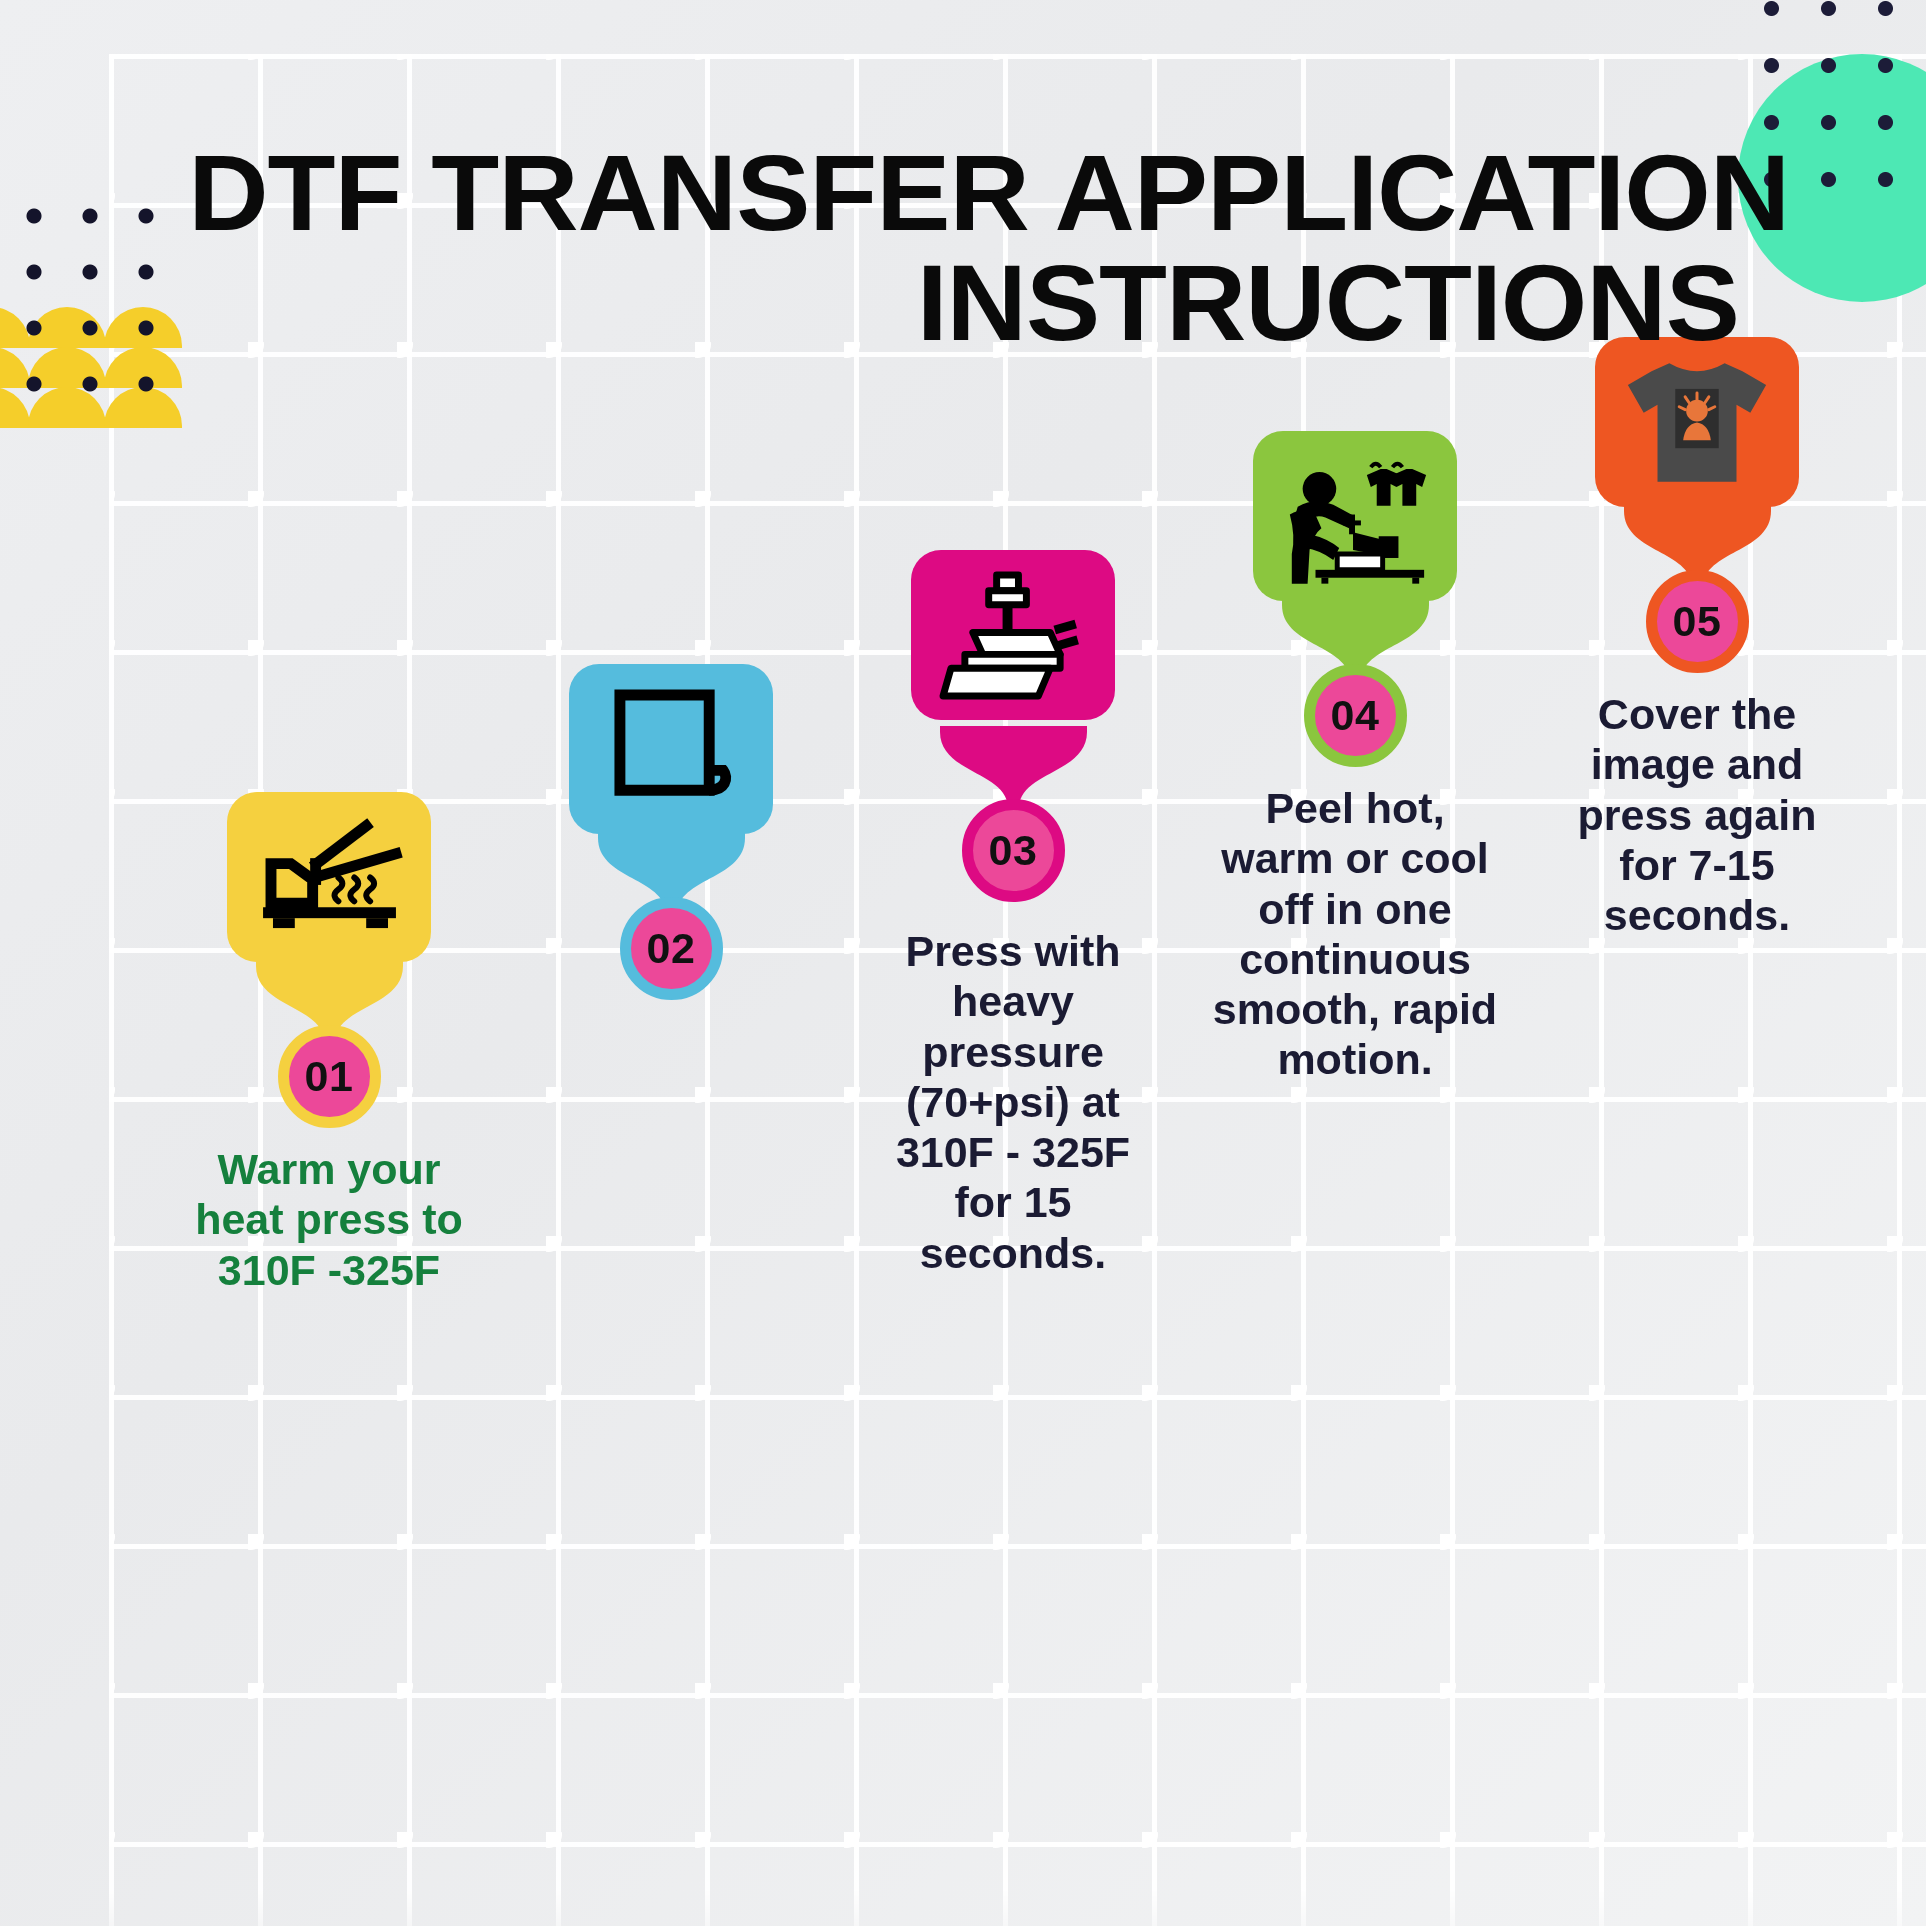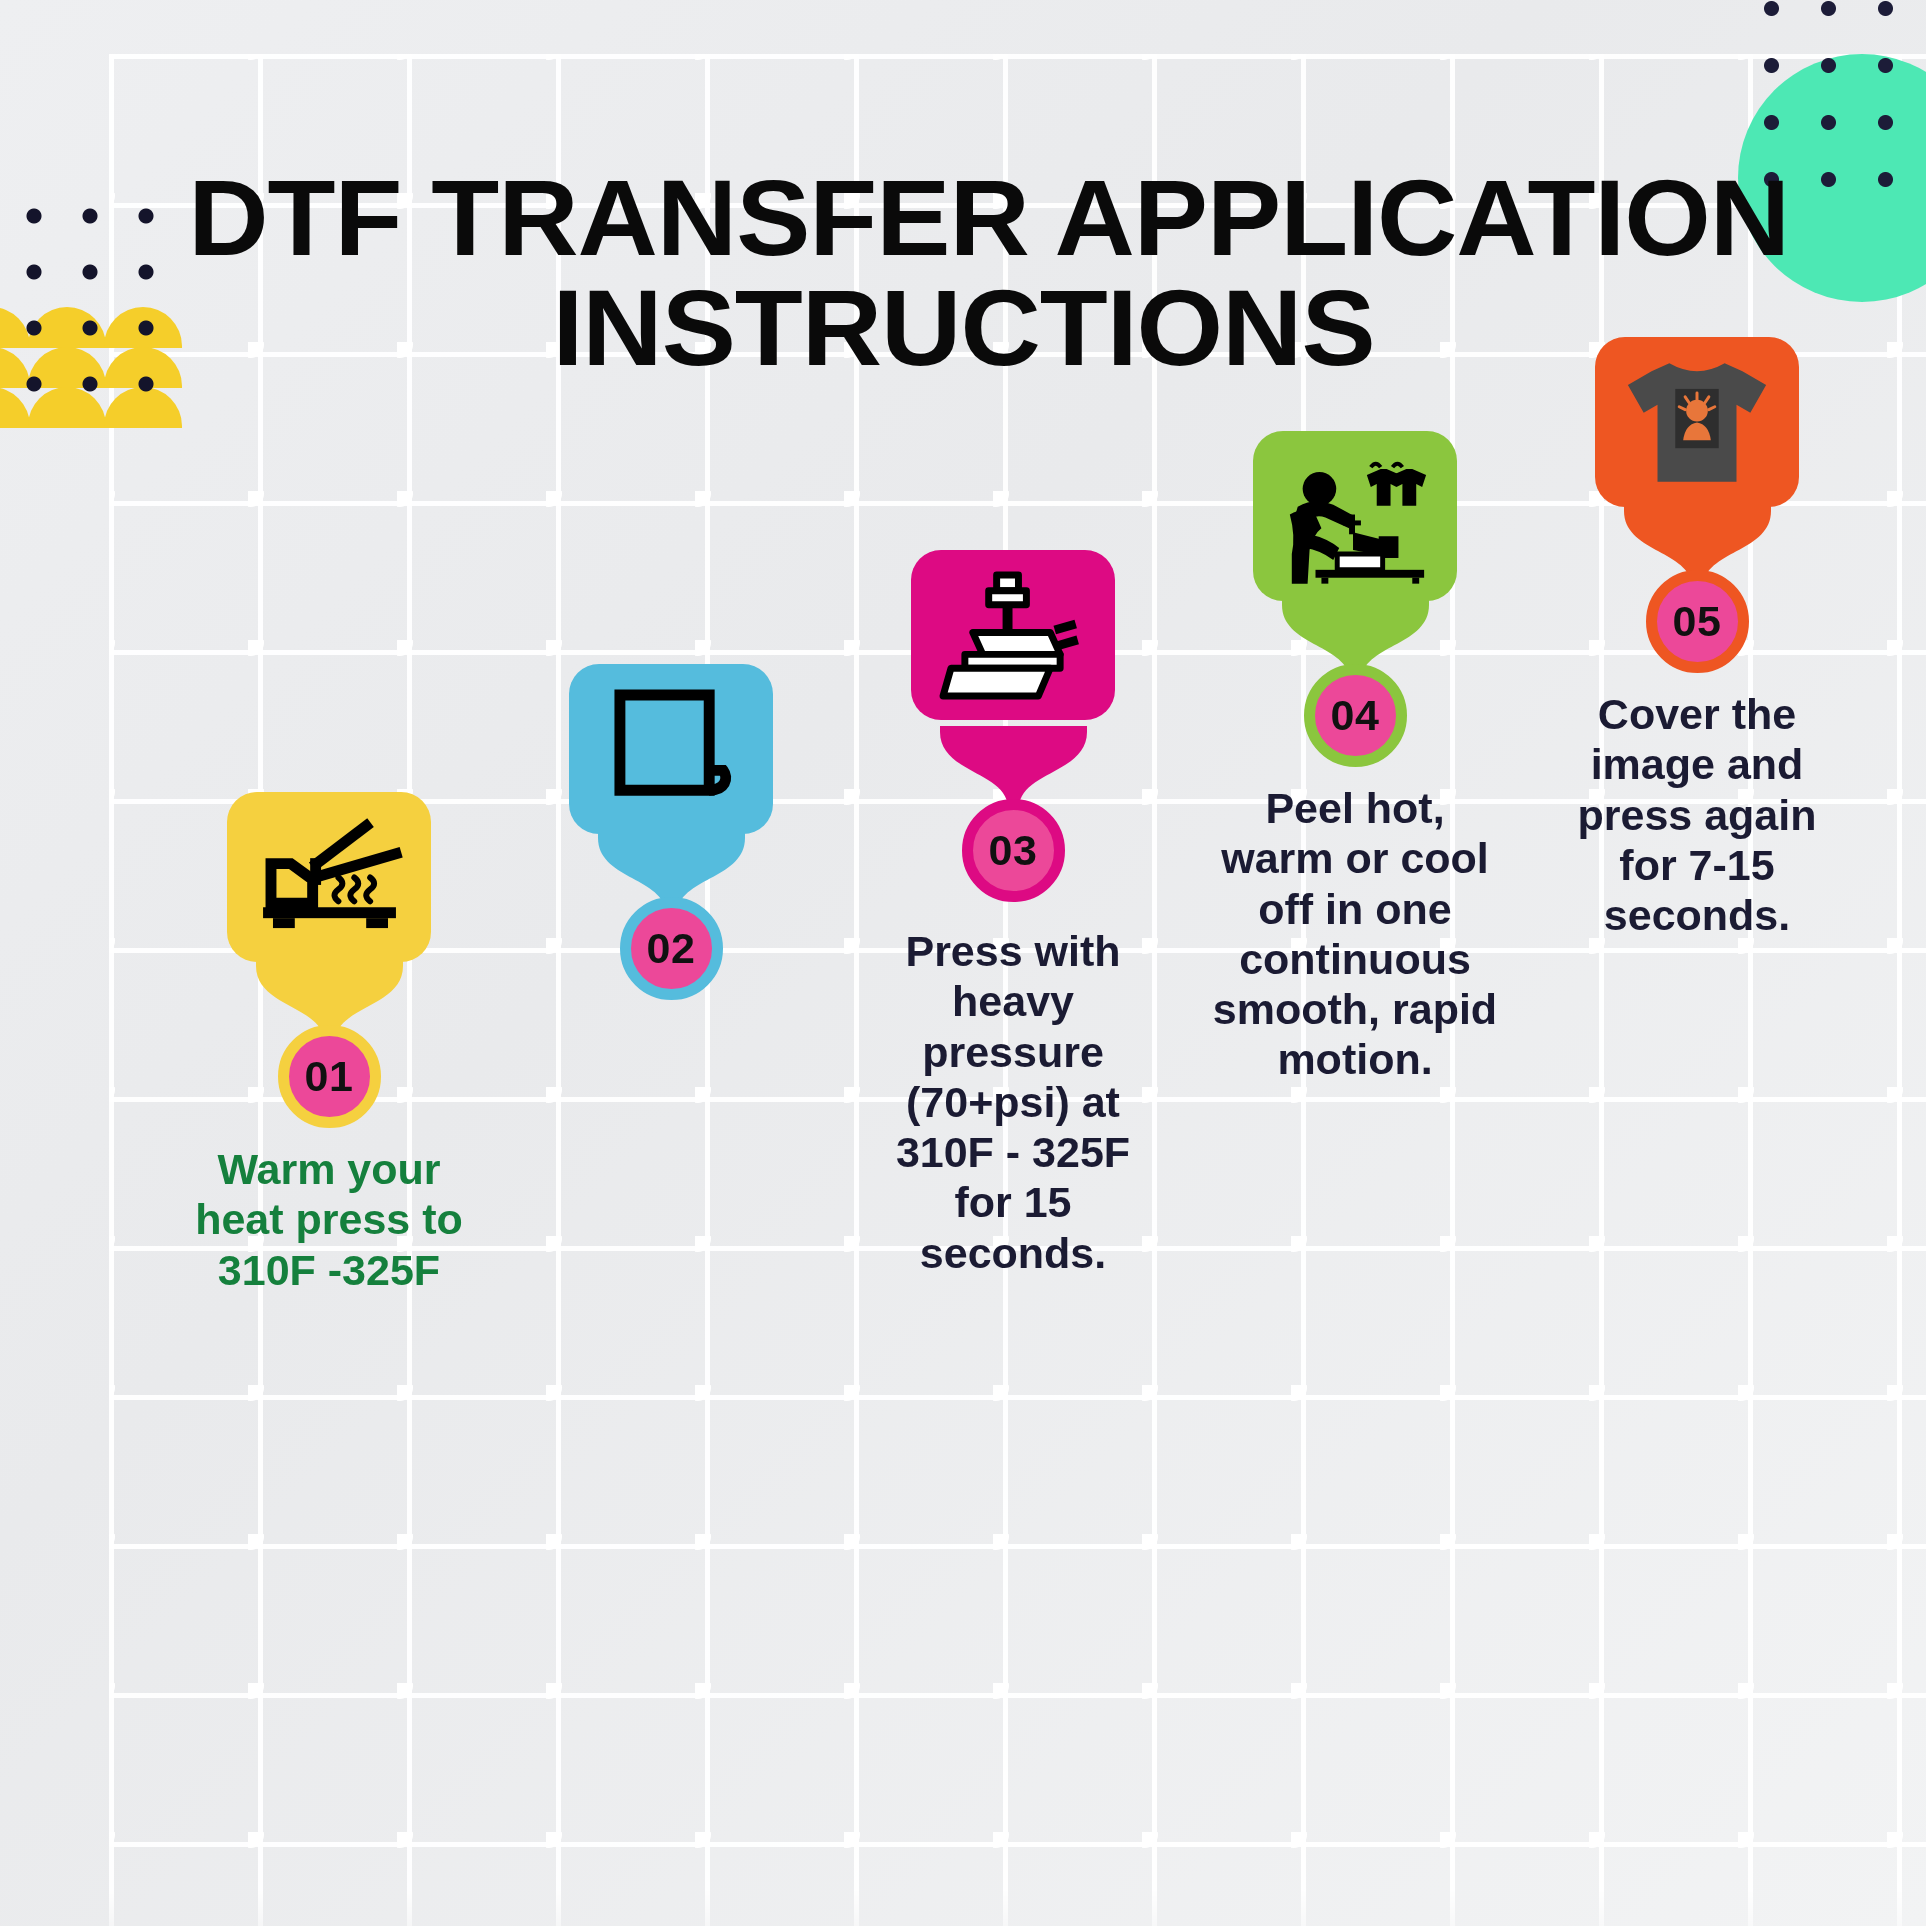--- a/index.html
+++ b/index.html
@@ -81,22 +81,22 @@
   .dome-row { display:flex; margin-bottom:-1px; }
   .dome {
     width:81px; height:41px;
     border-radius:81px 81px 0 0;
     margin-right:-2px;
   }
 
   
   #page-title {
     position:absolute;
-    left:0; right:0; top:163px;
-    text-align:center;
+    left:0; right:0; top:138px;
+    text-align:right;
     z-index:6;
     padding:0 218px;
   }
   #page-title .line {
     font-family:"Liberation Sans", sans-serif;
     font-weight:bold;
     font-size:107px;
     line-height:1.03;
     letter-spacing:-1px;
     color:#0A0A0A;

